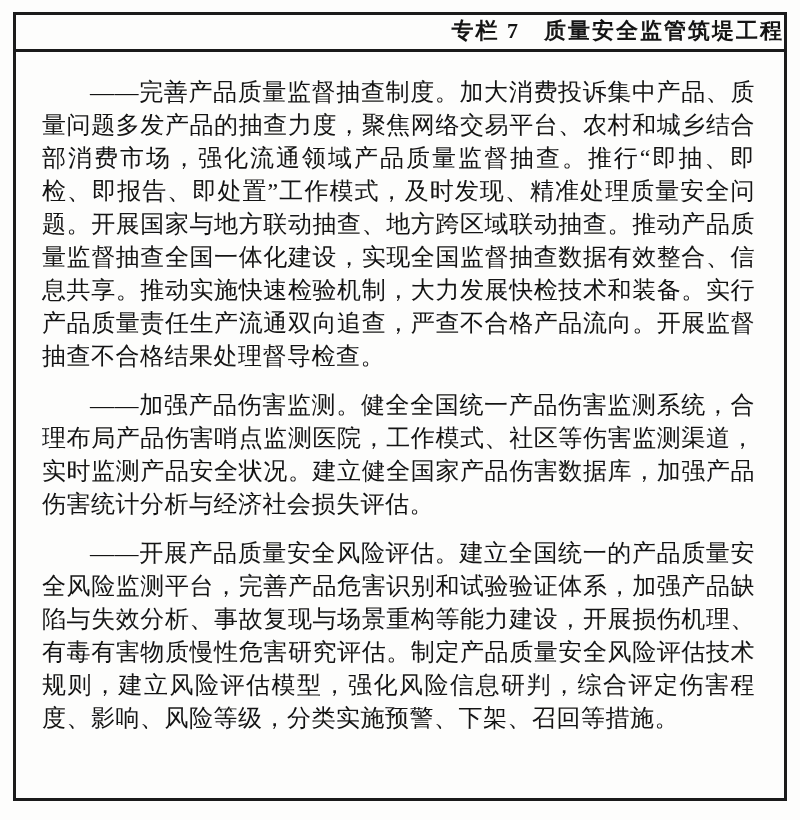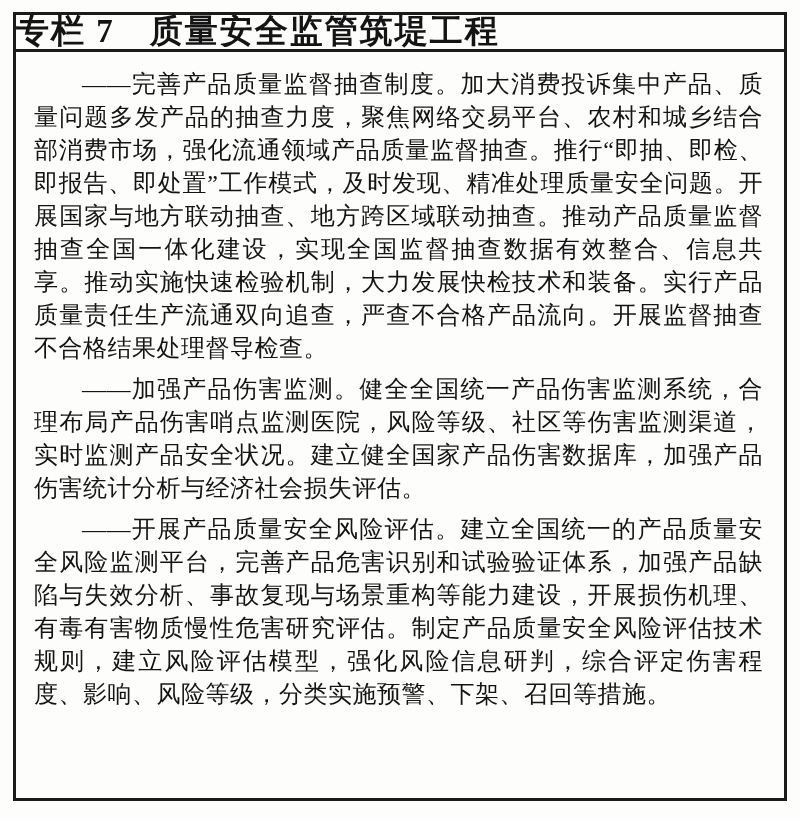--- a/index.html
+++ b/index.html
@@ -24,44 +24,44 @@
     height: 789px;
     box-sizing: border-box;
     border: 3px solid #1b1b1b;
     background: #fdfdfc;
     overflow: hidden;
   }
   .column-title {
     height: 34px;
     line-height: 32px;
     border-bottom: 3px solid #1b1b1b;
-    text-align: left;
+    text-align: right;
     font-weight: bold;
-    font-size: 33px;
+    font-size: 22px;
     letter-spacing: 2px;
     white-space: nowrap;
   }
   .column-body {
     padding: 8px 13px 0 10px;
     font-size: 24px;
     line-height: 33px;
     text-align: justify;
     text-justify: inter-character;
     letter-spacing: 0.5px;
   }
   .column-body p {
-    margin: 8px;
+    margin: 16px;
     text-indent: 2em;
   }
 </style>
 </head>
 <body>
 
 <div class="scan-page">
   <div class="column-box">
     <div class="column-title">专栏 7　质量安全监管筑堤工程</div>
     <div class="column-body">
       <p>——完善产品质量监督抽查制度。加大消费投诉集中产品、质量问题多发产品的抽查力度，聚焦网络交易平台、农村和城乡结合部消费市场，强化流通领域产品质量监督抽查。推行“即抽、即检、即报告、即处置”工作模式，及时发现、精准处理质量安全问题。开展国家与地方联动抽查、地方跨区域联动抽查。推动产品质量监督抽查全国一体化建设，实现全国监督抽查数据有效整合、信息共享。推动实施快速检验机制，大力发展快检技术和装备。实行产品质量责任生产流通双向追查，严查不合格产品流向。开展监督抽查不合格结果处理督导检查。</p>
-      <p>——加强产品伤害监测。健全全国统一产品伤害监测系统，合理布局产品伤害哨点监测医院，风险等级、社区等伤害监测渠道，实时监测产品安全状况。建立健全国家产品伤害数据库，加强产品伤害统计分析与经济社会损失评估。</p>
+      <p>——加强产品伤害监测。健全全国统一产品伤害监测系统，合理布局产品伤害哨点监测医院，工作模式、社区等伤害监测渠道，实时监测产品安全状况。建立健全国家产品伤害数据库，加强产品伤害统计分析与经济社会损失评估。</p>
       <p>——开展产品质量安全风险评估。建立全国统一的产品质量安全风险监测平台，完善产品危害识别和试验验证体系，加强产品缺陷与失效分析、事故复现与场景重构等能力建设，开展损伤机理、有毒有害物质慢性危害研究评估。制定产品质量安全风险评估技术规则，建立风险评估模型，强化风险信息研判，综合评定伤害程度、影响、风险等级，分类实施预警、下架、召回等措施。</p>
     </div>
   </div>
 </div>
 
 </body></html>

